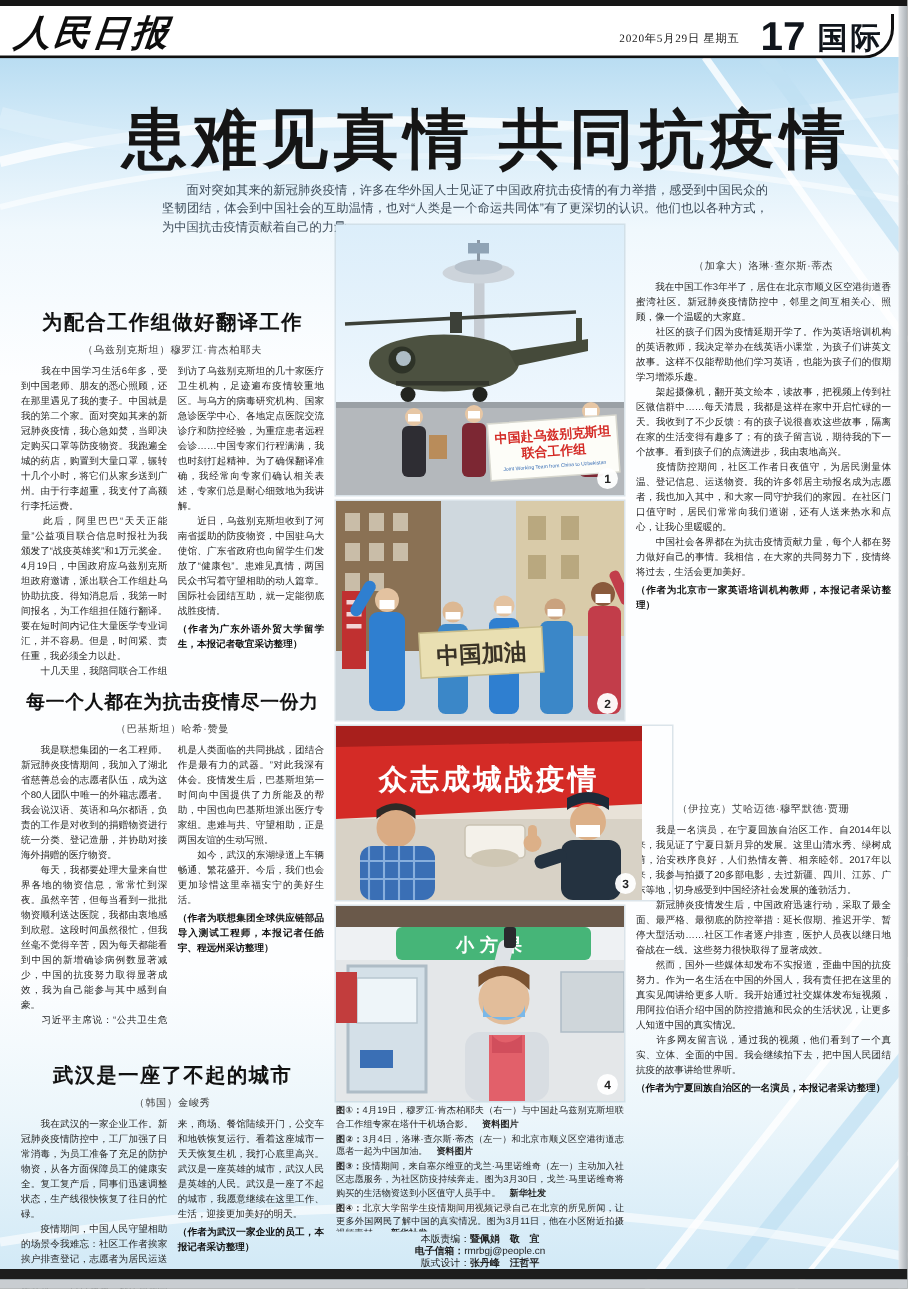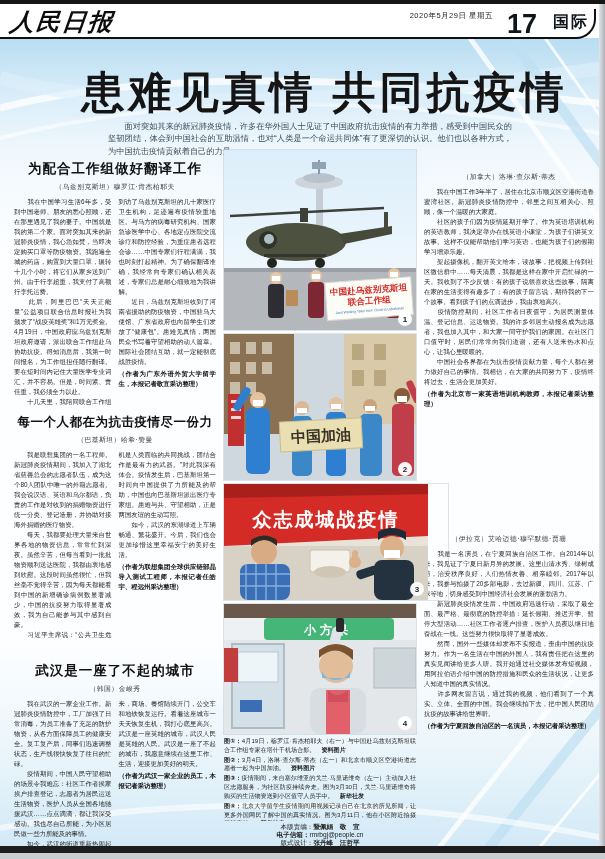--- a/index.html
+++ b/index.html
@@ -9,35 +9,35 @@
   .topbar{position:absolute;top:0;left:0;right:0;height:4px;background:#161616;z-index:9;}
   .bottombar{position:absolute;left:0;right:0;top:846px;height:7px;background:#1d1d1d;z-index:9;}
   .bottomgray{position:absolute;left:0;right:0;top:853px;height:6px;background:#c9cdd1;z-index:9;}
   .rightedge{position:absolute;top:0;right:0;width:6px;height:100%;background:linear-gradient(90deg,#e2e5e8,#aab0b5);z-index:8;}
   
   .header{position:absolute;top:4px;left:0;right:0;height:34px;background:#fff;z-index:5;}
   .header-rule{position:absolute;left:0;right:9px;top:5px;height:28px;
                border-bottom:2px solid #101010;border-right:2px solid #101010;border-bottom-right-radius:20px;}
   .logo{position:absolute;left:10px;top:2px;font-family:"DejaVu Serif","Liberation Serif",serif;
         font-weight:bold;font-style:italic;font-size:24px;color:#0d0d0d;letter-spacing:2px;transform:skewX(-6deg);}
-  .hdate{position:absolute;right:112px;top:7px;font-size:7.5px;color:#1c1c1c;letter-spacing:.5px;}
+  .hdate{position:absolute;right:112px;top:17px;font-size:7.5px;color:#1c1c1c;letter-spacing:.5px;font-family:Liberation Serif, serif;}
   .hpage{position:absolute;right:68px;top:5px;font-size:27px;font-weight:bold;color:#10151c;}
-  .hsection{position:absolute;right:16px;top:8px;font-size:16px;font-weight:bold;color:#10151c;letter-spacing:2px;}
+  .hsection{position:absolute;right:16px;top:8px;font-size:20px;font-weight:bold;color:#10151c;letter-spacing:2px;}
   
   .bg{position:absolute;top:38px;left:0;right:0;height:821px;
       background:linear-gradient(180deg,#b9ddf2 0%,#d9edf9 7%,#f0f8fd 14%,#fdfeff 26%,#fdfeff 74%,#ecf6fb 86%,#cfe8f6 100%);}
   .bgsvg{position:absolute;top:38px;left:0;width:605px;height:821px;pointer-events:none;}
   
   .headline{position:absolute;top:64px;left:0;width:605px;text-align:center;
             font-size:43px;font-weight:bold;color:#151515;letter-spacing:4px;z-index:3;padding-left:22px;}
   .intro{position:absolute;top:121px;left:108px;width:404px;font-size:8.2px;line-height:1.5;
          color:#3c4b59;text-align:justify;text-indent:2em;z-index:3;}
   
   .article{position:absolute;z-index:3;}
-  .a-title{text-align:center;font-weight:bold;color:#121212;}
+  .a-title{text-align:center;font-weight:bold;color:#121212;margin-top:46px;}
   .t-big{font-size:13.5px;letter-spacing:1px;}
   .t-mid{font-size:12.5px;letter-spacing:.5px;}
   .a-byline{text-align:center;font-size:6.8px;color:#3e3e3e;margin:4px 0 5px 0;letter-spacing:.5px;}
   .a-body{font-size:6.4px;line-height:1.56;color:#262626;text-align:justify;overflow:hidden;}
   .para{margin:0;white-space:pre-line;}
   .credit{margin:2px 0 0 0;font-weight:bold;color:#111;white-space:pre-line;}
   .cols2{column-count:2;column-gap:7px;column-fill:auto;}
   #a1 .a-body{height:212px;}
   #a3 .a-body{height:196px;}
   #a4 .a-body{height:150px;}

